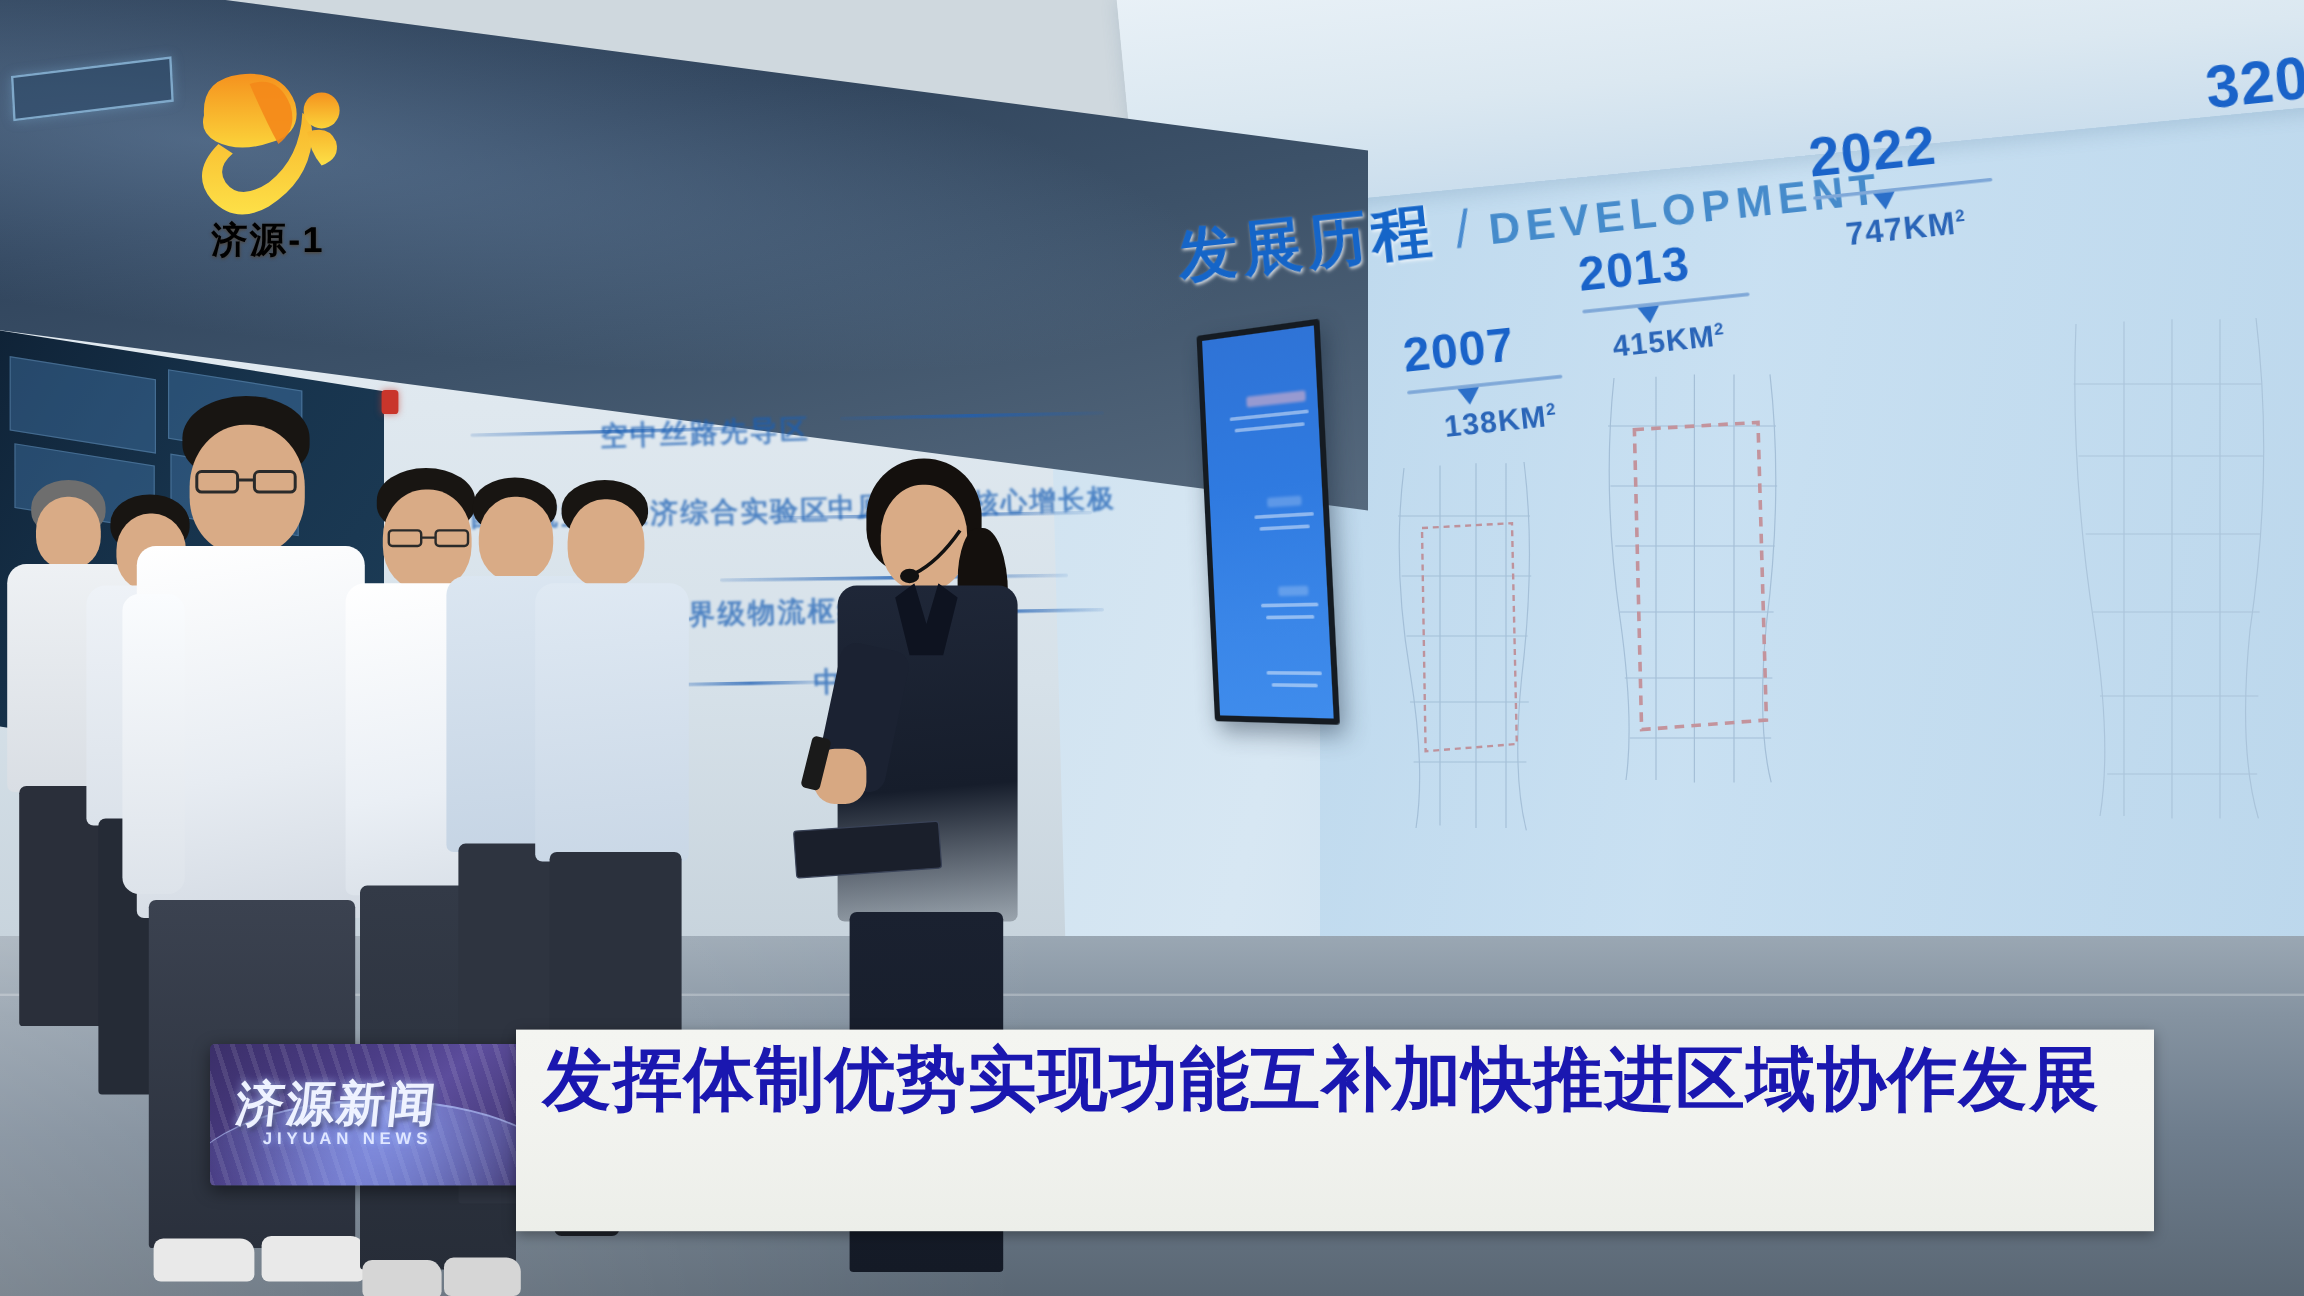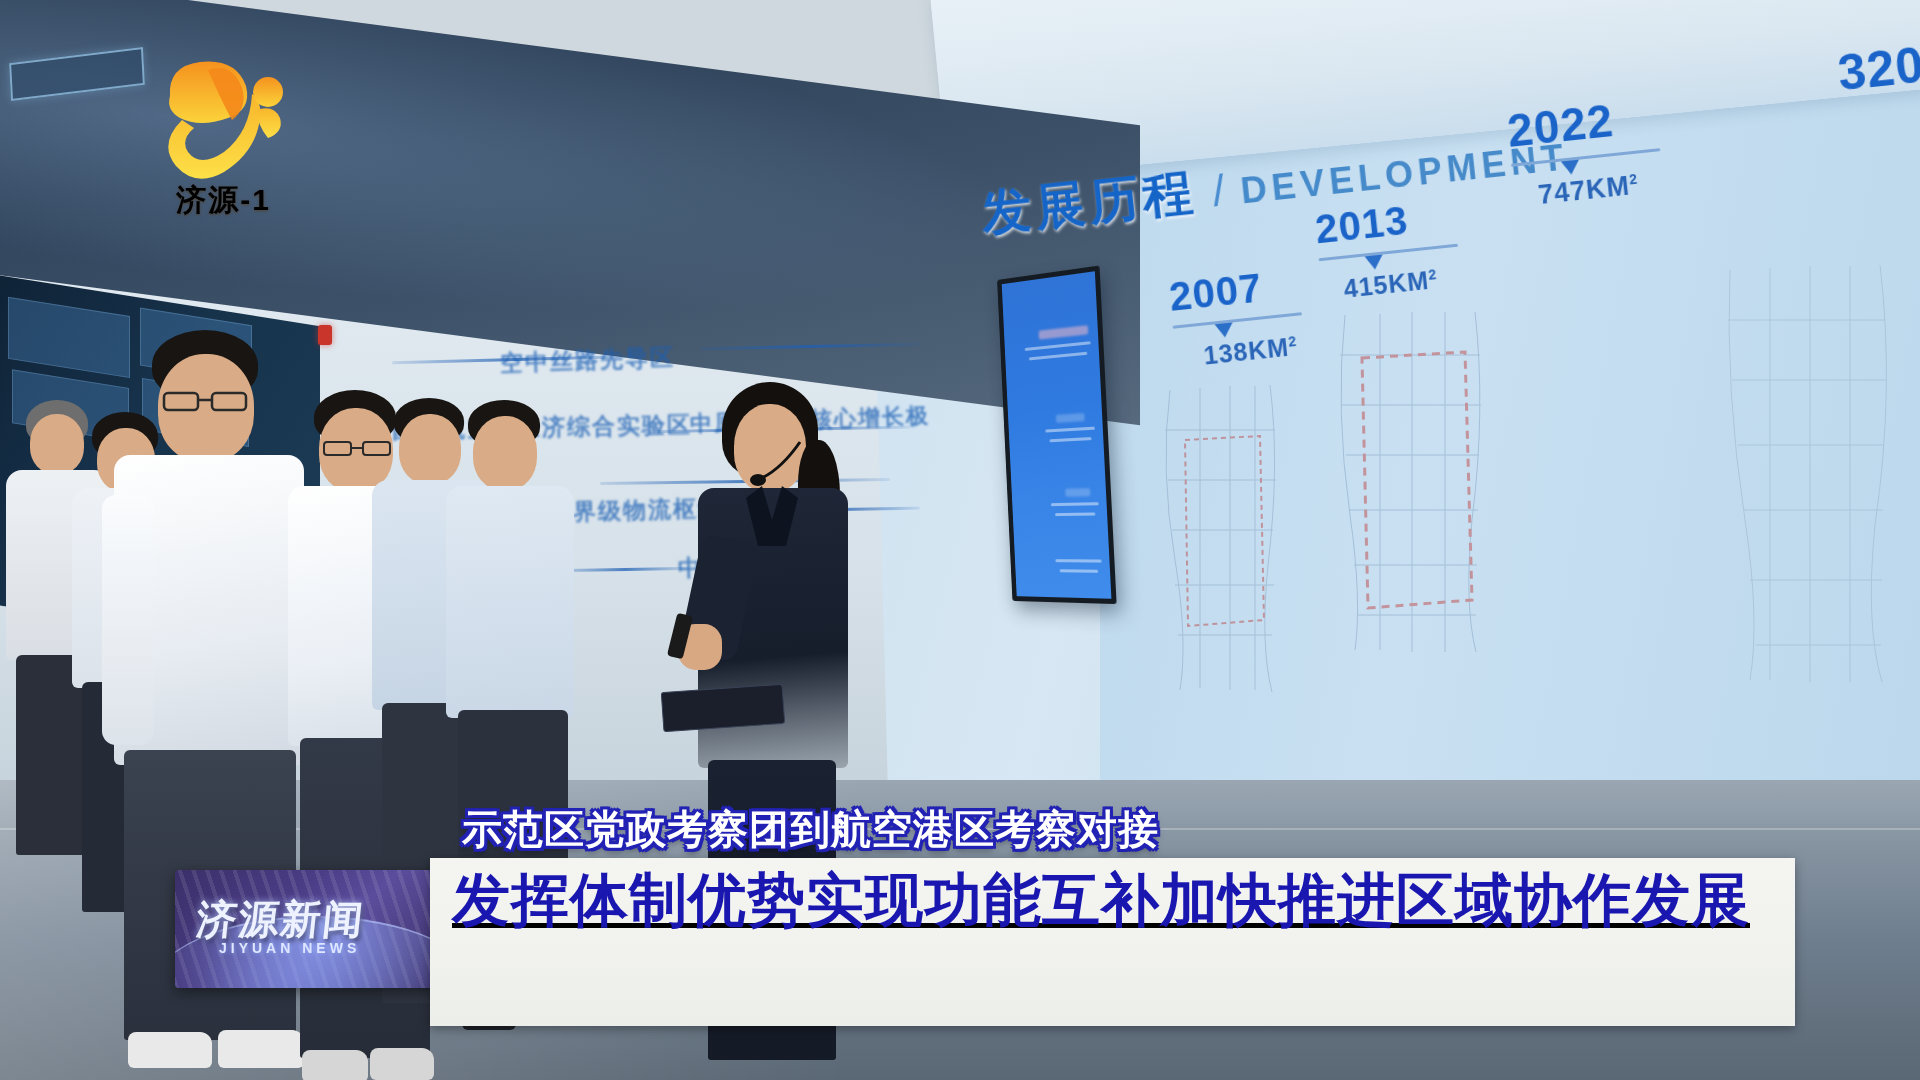--- a/index.html
+++ b/index.html
@@ -165,21 +165,20 @@
     text-shadow:
       -3px 0 0 #2222b4, 3px 0 0 #2222b4, 0 -3px 0 #2222b4, 0 3px 0 #2222b4,
       -3px -3px 0 #2222b4, 3px -3px 0 #2222b4, -3px 3px 0 #2222b4, 3px 3px 0 #2222b4,
       0 4px 7px rgba(0,0,0,.55);
   }
 
   .lt-headline-box{
     position:absolute;left:430px;top:78px;width:1365px;height:168px;
     background:linear-gradient(180deg,#f4f5f1 0%,#f2f3ef 45%,#eceee9 100%);
     box-shadow:0 3px 10px rgba(0,0,0,.35);
-    text-decoration:underline;
   }
   .lt-headline{
     font-size:58px;font-weight:bold;color:#1a17b0;
     letter-spacing:1px;white-space:nowrap;
     line-height:84px;padding-left:22px;
   }
 
   
   .prog-logo{
     position:absolute;left:175px;bottom:92px;width:270px;height:118px;
@@ -460,23 +459,20 @@
 
   <div class="lower-third">
 
     <div class="prog-logo">
       <div class="pl-rays"></div>
       <div class="pl-globe"></div>
       <div class="pl-cn">济源新闻</div>
       <div class="pl-en">JIYUAN NEWS</div>
     </div>
 
-    <div class="lt-kicker-wrap">
-      <div class="lt-kicker">示范区党政考察团到航空港区考察对接</div>
-    </div>
 
     <div class="lt-headline-box">
       <div class="lt-headline">发挥体制优势实现功能互补加快推进区域协作发展</div>
     </div>
 
   </div>
 
 </div>
 
 </body></html>

